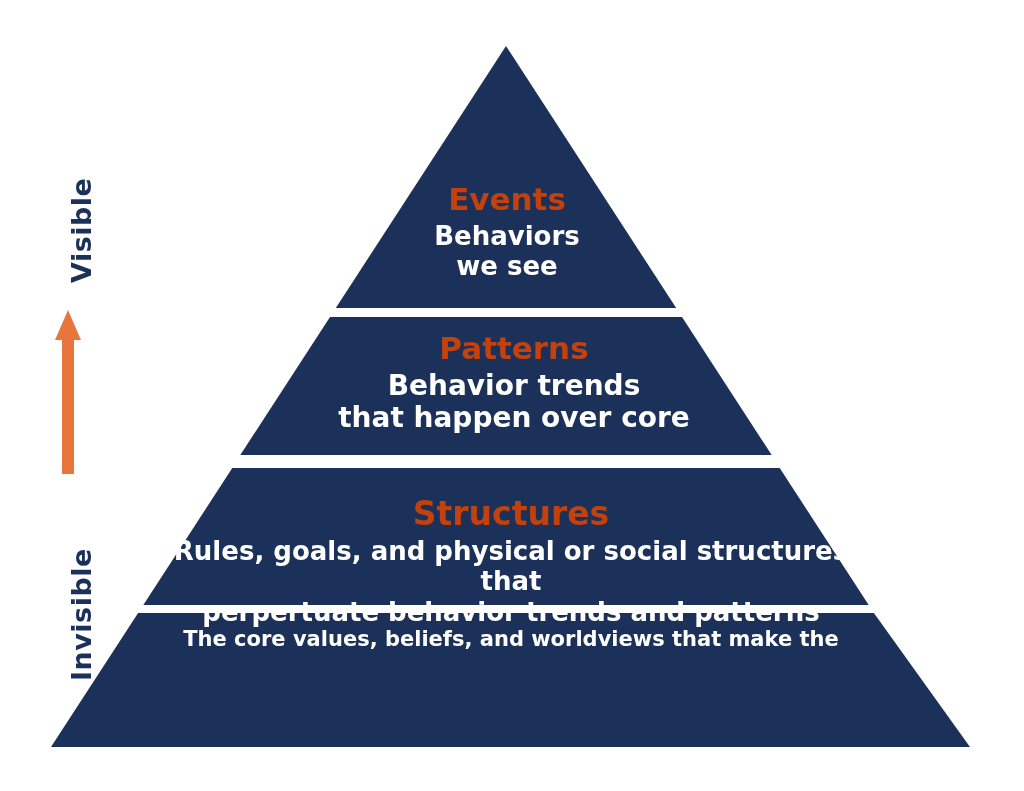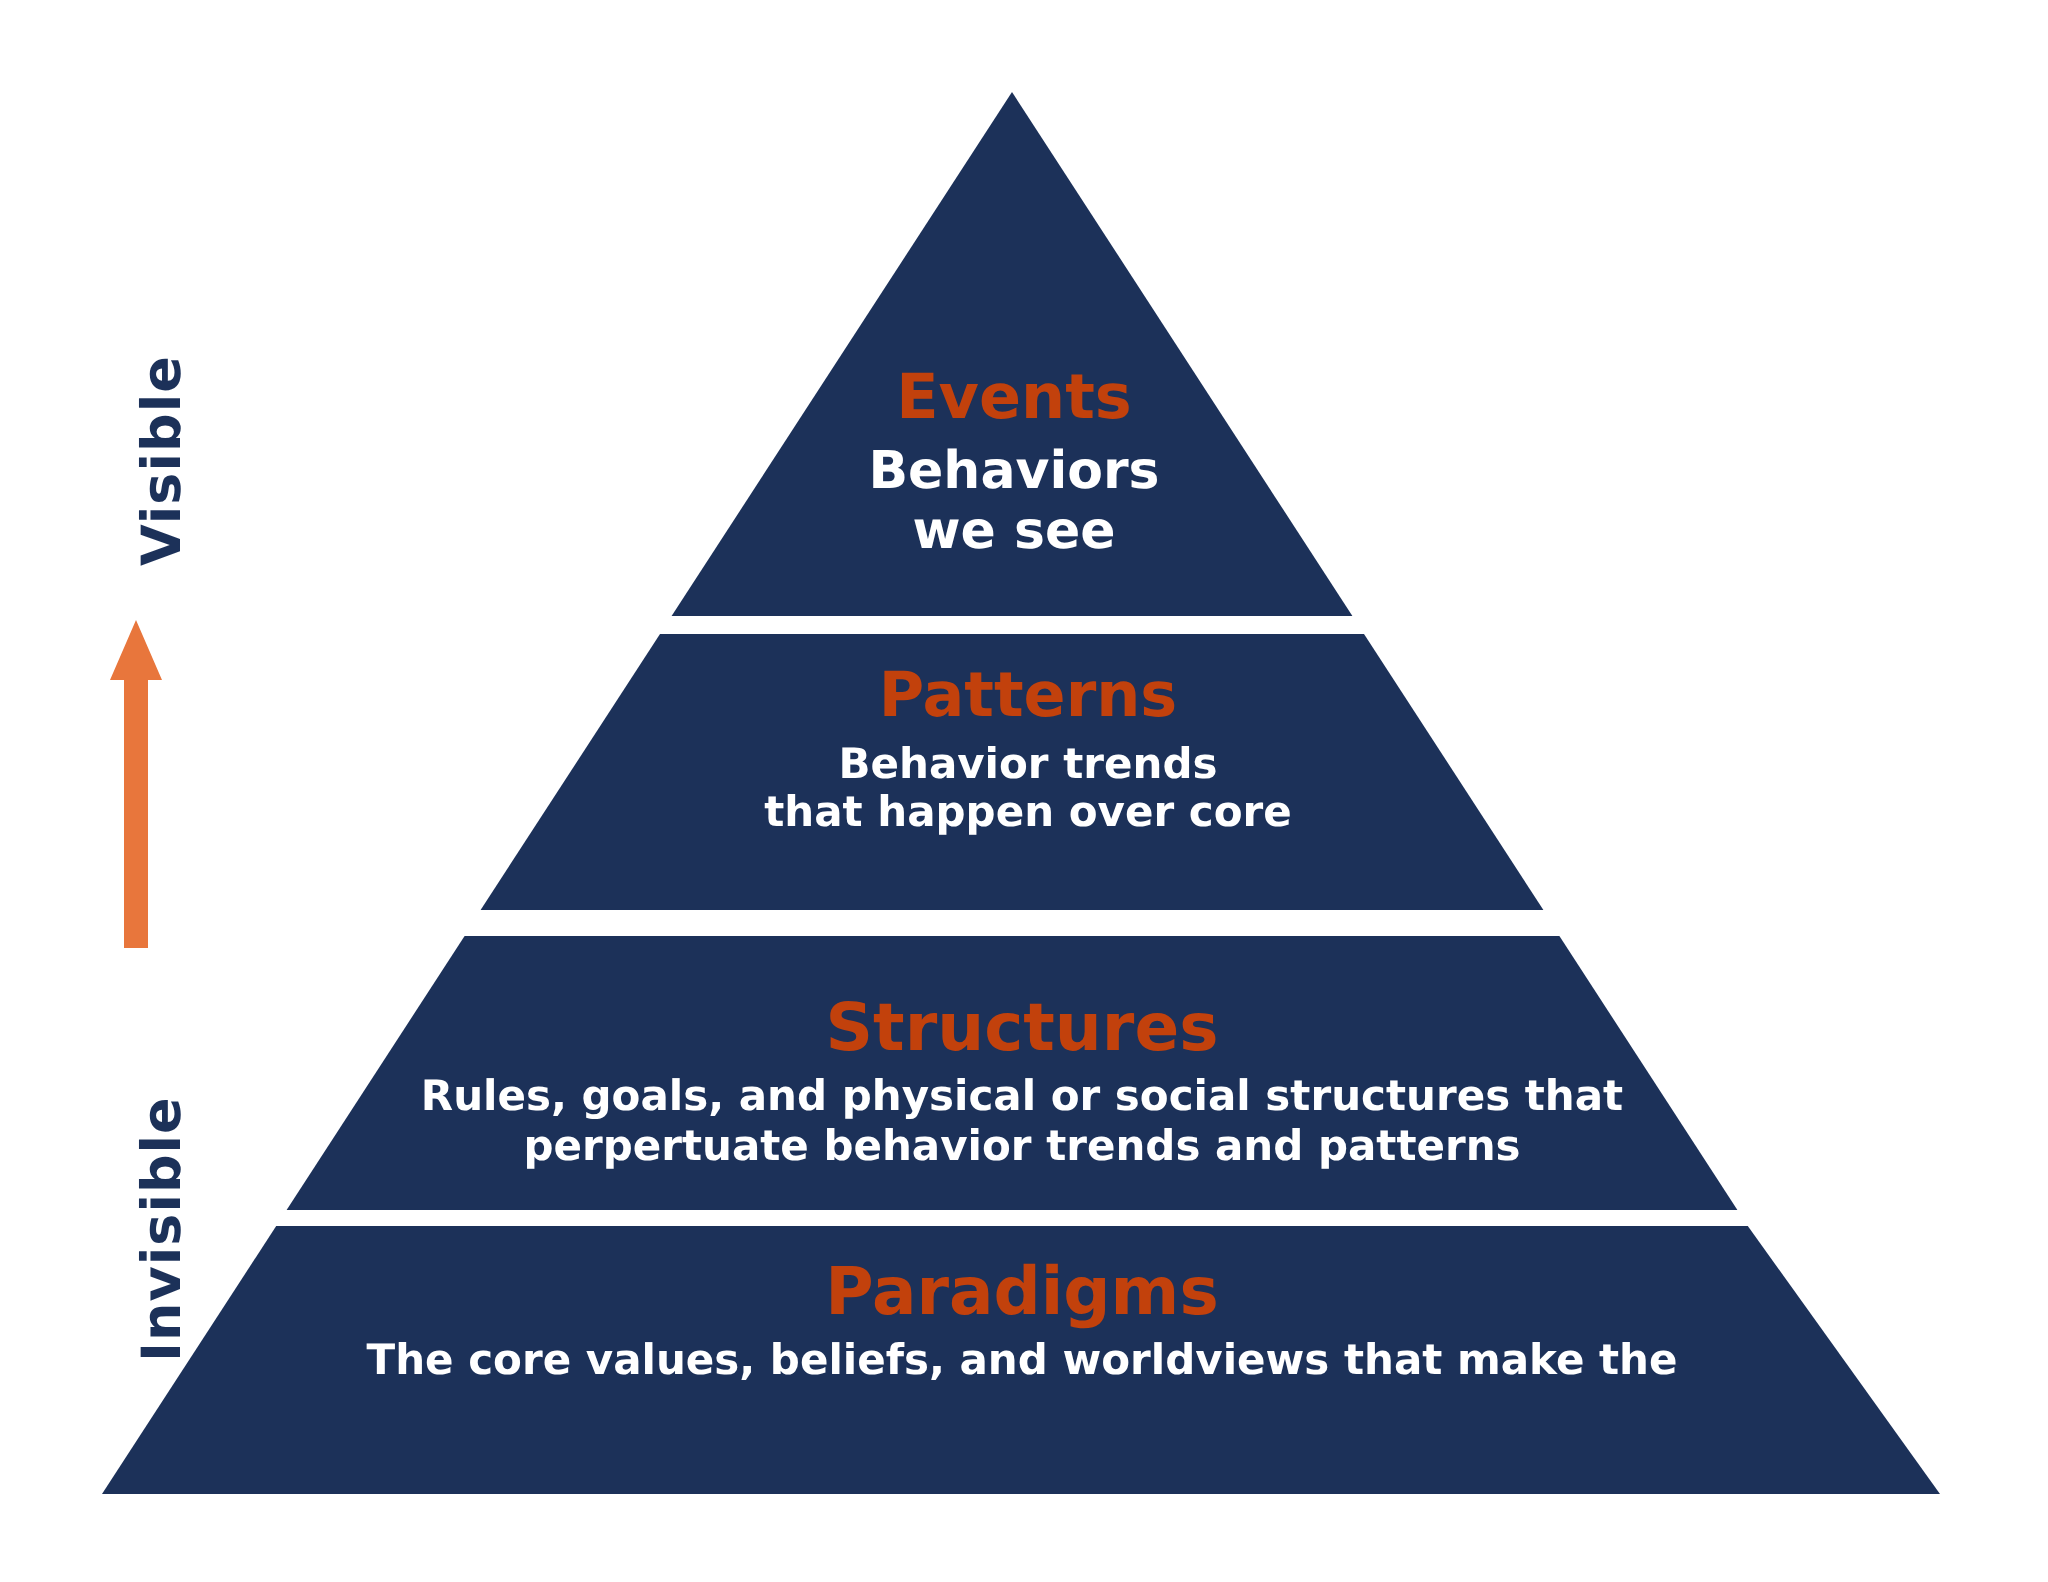--- a/index.html
+++ b/index.html
@@ -79,26 +79,26 @@
   }
 
   
   #tier-text-1 { left: 307px; top: 182px; width: 400px; }
   #tier-text-1 .tier-title { font-size: 31px; }
   #tier-text-1 .tier-body  { font-size: 26px; }
 
   
   #tier-text-2 { left: 314px; top: 331px; width: 400px; }
   #tier-text-2 .tier-title { font-size: 31px; }
-  #tier-text-2 .tier-body  { font-size: 21px; }
+  #tier-text-2 .tier-body  { font-size: 28px; }
 
   
   #tier-text-3 { left: 161px; top: 479px; width: 700px; margin-top: 16px; }
   #tier-text-3 .tier-title { font-size: 33px; }
-  #tier-text-3 .tier-body  { font-size: 21px; }
+  #tier-text-3 .tier-body  { font-size: 26px; }
 
   
   #tier-text-4 { left: 131px; top: 627px; width: 760px; }
   #tier-text-4 .tier-title { font-size: 33px; }
   #tier-text-4 .tier-body  { font-size: 21px; }
 </style>
 </head>
 <body>
 
 <div id="stage">
@@ -137,17 +137,16 @@
     <span class="tier-body">that happen over core</span>
   </div>
 
   <div class="tier-text" id="tier-text-3">
     <span class="tier-title">Structures</span>
     <span class="tier-body">Rules, goals, and physical or social structures that</span>
     <span class="tier-body">perpertuate behavior trends and patterns</span>
   </div>
 
   <div class="tier-text" id="tier-text-4">
-    <span class="tier-title">Paradigms</span>
     <span class="tier-body">The core values, beliefs, and worldviews that make the</span>
   </div>
 
 </div>
 
 </body></html>

